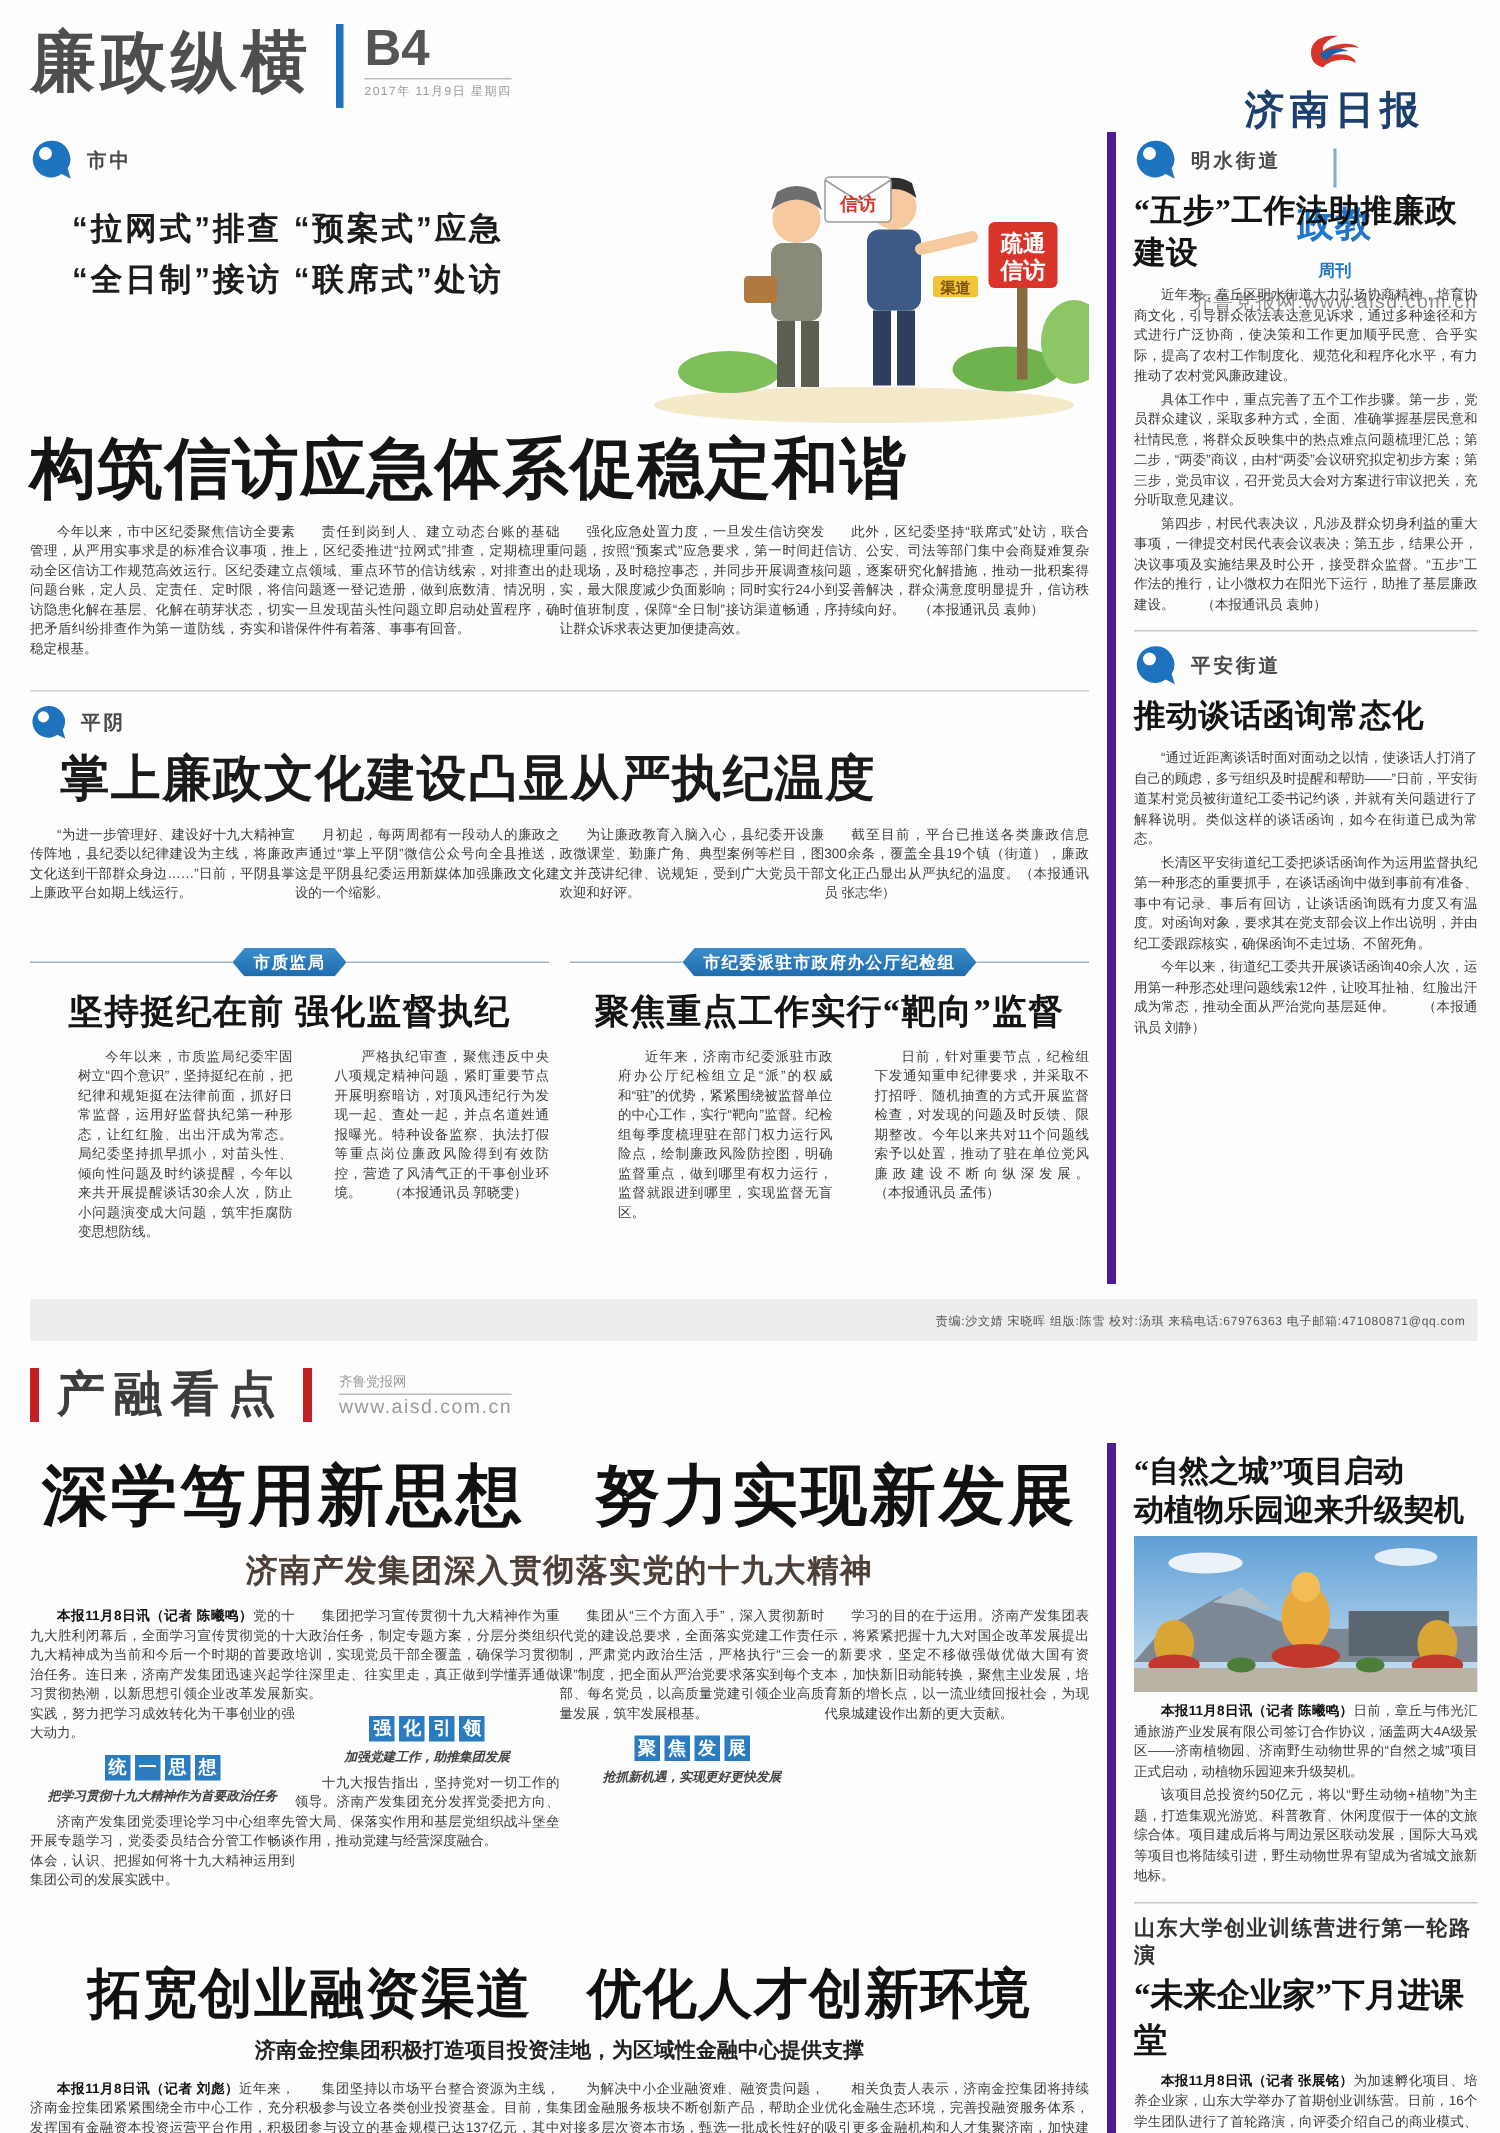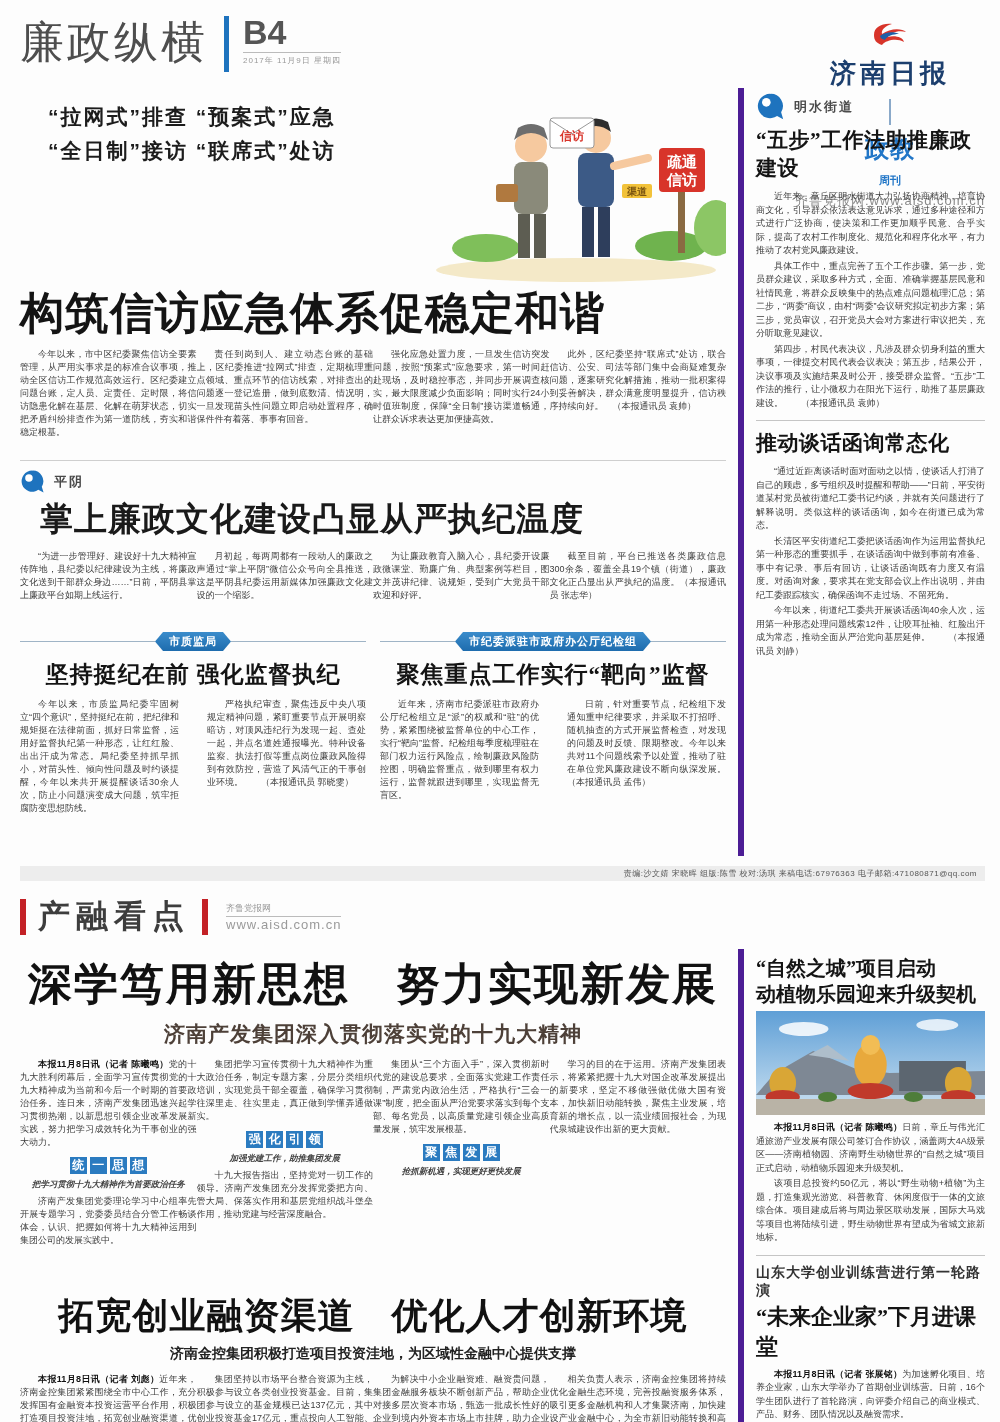--- a/index.html
+++ b/index.html
@@ -3,21 +3,21 @@
 <meta charset="utf-8">
 <style>
   * { margin:0; padding:0; box-sizing:border-box; }
   html,body { background:#9a9a9a; }
   body { font-family:"Liberation Sans","DejaVu Sans",sans-serif; }
   .page { position:relative; width:1000px; height:1422px; background:#fdfdfd; margin:0 auto;
           overflow:hidden; color:#333; }
 
   
   .masthead { display:flex; align-items:flex-start; padding:14px 15px 4px 20px; height:88px; }
-  .mh-title { font-size:44px; font-weight:400; color:#4e4e4e; letter-spacing:3px; line-height:56px;text-align:center; }
+  .mh-title { font-size:44px; font-weight:700; color:#4e4e4e; letter-spacing:3px; line-height:56px;text-align:center; }
   .mh-bar { width:5px; height:56px; background:#1e73be; margin:2px 14px 0 16px; }
   .mh-pageblock { margin-top:0; }
   .mh-pageno { font-size:34px; color:#555; font-weight:600; line-height:36px; }
   .mh-date { font-size:8px; color:#999; border-top:1px solid #bbb; padding-top:2px; margin-top:2px; letter-spacing:1px;}
   .mh-spacer { flex:1; }
   .logo-block { text-align:right; padding-top:8px; }
   .logo-row { display:flex; align-items:center; justify-content:flex-end; gap:8px;flex-direction:column; }
   .logo-icon { width:40px; height:26px; }
   .paper-name { font-family:"Liberation Serif","DejaVu Serif",serif; font-size:26px; font-weight:700; color:#1c3f6e; letter-spacing:4px; }
   .logo-div { width:2px; height:26px; background:#8aa9c9; }
@@ -36,21 +36,21 @@
   .drop-icon.small { width:26px; height:26px; }
   .label-text { font-size:13px; font-weight:700; color:#4a4a4a; letter-spacing:2px; }
 
   
   .top-head-zone { display:flex; }
   .kicker-zone { flex:1; padding:12px 0 0 28px; }
   .kicker { font-size:21px; font-weight:900; color:#1c1c1c; letter-spacing:2px; line-height:34px; white-space:nowrap; }
   .cartoon-box { width:300px; height:198px; flex:0 0 auto; }
   .h1-main { font-size:44px; font-weight:900; color:#141414; letter-spacing:1px; margin:2px 0 10px 0; line-height:50px; }
   .cols4 { display:flex; }
-  .cols2 { display:flex; gap:28px; }
+  .cols2 { display:flex; gap:28px;margin-left:32px; }
   .col { flex:1; font-size:9px; line-height:13px; text-align:justify; color:#3c3c3c; overflow:hidden; }
   .col p { text-indent:18px; }
   .h-a1 { height:104px; }
   .h-py { height:72px; }
   .h-box { height:158px; }
   .h-b1 { height:218px; }
   .h-b2 { height:196px; }
   .rule { border-top:1px solid #cfcfcf; margin:8px 0; }
 
   
@@ -65,21 +65,21 @@
          clip-path:polygon(8px 0,calc(100% - 8px) 0,100% 50%,calc(100% - 8px) 100%,8px 100%,0 50%); letter-spacing:1px; white-space:nowrap;}
   .h3-box { font-family:"Liberation Serif","DejaVu Serif",serif; font-size:23px; font-weight:900; color:#141414; text-align:center; margin:8px 0; letter-spacing:1px; }
 
   
   .h3-rail { font-family:"Liberation Serif","DejaVu Serif",serif; font-size:21px; font-weight:900; color:#141414; margin:4px 0 8px 0; letter-spacing:0.5px; }
   .rail-body { font-size:9px; line-height:13.5px; text-align:justify; color:#3c3c3c; }
   .rail-body p { text-indent:18px; margin-bottom:2px; }
   .rail-sep { border-top:1px solid #c5c5c5; margin:10px 0 8px 0; }
 
   
-  .credit-bar { background:#ededed; height:15px; margin:10px 15px 0 20px; display:flex; align-items:center; justify-content:flex-end; }
+  .credit-bar { background:#ededed; height:28px; margin:10px 15px 0 20px; display:flex; align-items:center; justify-content:flex-end; }
   .credit-text { font-size:8px; color:#555; padding-right:8px; letter-spacing:0.5px; }
 
   
   .chanrong-row { display:flex; align-items:center; gap:12px; padding:14px 15px 10px 20px; }
   .red-bar { width:6px; height:36px; background:#c32126; }
   .chanrong-title { font-size:32px; font-weight:900; color:#3d3d3d; letter-spacing:6px; }
   .cr-site { margin-left:6px; }
   .cr-site-top { font-size:9px; color:#999; border-bottom:1px solid #bbb; padding-bottom:1px; }
   .cr-site-bottom { font-size:13px; color:#9a9a9a; letter-spacing:1px; }
 
@@ -125,20 +125,27 @@
       </div>
       <div class="site-line">齐鲁党报网:www.aisd.com.cn</div>
     </div>
   </div>
 
   <div class="band">
     <div class="main-col">
 
       <div class="top-head-zone">
         <div style="flex:1">
+          <div class="label-row">
+            <svg class="drop-icon" viewBox="0 0 32 32">
+              <path d="M15 2a13 13 0 1 0 7.5 23.6L29 29l-2.2-7.3A13 13 0 0 0 15 2z" fill="#1e73be"></path>
+              <circle cx="11" cy="11" r="4.6" fill="#fff"></circle>
+            </svg>
+            <span class="label-text">市中</span>
+          </div>
           <div class="kicker-zone">
             <div class="kicker">“拉网式”排查 “预案式”应急</div>
             <div class="kicker">“全日制”接访 “联席式”处访</div>
           </div>
         </div>
         <svg class="cartoon-box" viewBox="0 0 300 198">
           <ellipse cx="150" cy="182" rx="140" ry="12" fill="#f4e9c8"></ellipse>
           <ellipse cx="60" cy="160" rx="34" ry="14" fill="#7fbf5a"></ellipse>
           <ellipse cx="245" cy="158" rx="36" ry="15" fill="#6fb34e"></ellipse>
           <ellipse cx="290" cy="140" rx="22" ry="28" fill="#8cc665"></ellipse>
@@ -255,20 +262,27 @@
       </div>
       <div class="h3-rail">“五步”工作法助推廉政建设</div>
       <div class="rail-body">
         <p>近年来，章丘区明水街道大力弘扬协商精神，培育协商文化，引导群众依法表达意见诉求，通过多种途径和方式进行广泛协商，使决策和工作更加顺乎民意、合乎实际，提高了农村工作制度化、规范化和程序化水平，有力推动了农村党风廉政建设。</p>
         <p>具体工作中，重点完善了五个工作步骤。第一步，党员群众建议，采取多种方式，全面、准确掌握基层民意和社情民意，将群众反映集中的热点难点问题梳理汇总；第二步，“两委”商议，由村“两委”会议研究拟定初步方案；第三步，党员审议，召开党员大会对方案进行审议把关，充分听取意见建议。</p>
         <p>第四步，村民代表决议，凡涉及群众切身利益的重大事项，一律提交村民代表会议表决；第五步，结果公开，决议事项及实施结果及时公开，接受群众监督。“五步”工作法的推行，让小微权力在阳光下运行，助推了基层廉政建设。　　（本报通讯员 袁帅）</p>
       </div>
 
       <div class="rail-sep"></div>
 
+      <div class="label-row">
+        <svg class="drop-icon" viewBox="0 0 32 32">
+          <path d="M15 2a13 13 0 1 0 7.5 23.6L29 29l-2.2-7.3A13 13 0 0 0 15 2z" fill="#1e73be"></path>
+          <circle cx="11" cy="11" r="4.6" fill="#fff"></circle>
+        </svg>
+        <span class="label-text">平安街道</span>
+      </div>
       <div class="h3-rail">推动谈话函询常态化</div>
       <div class="rail-body">
         <p>“通过近距离谈话时面对面动之以情，使谈话人打消了自己的顾虑，多亏组织及时提醒和帮助——”日前，平安街道某村党员被街道纪工委书记约谈，并就有关问题进行了解释说明。类似这样的谈话函询，如今在街道已成为常态。</p>
         <p>长清区平安街道纪工委把谈话函询作为运用监督执纪第一种形态的重要抓手，在谈话函询中做到事前有准备、事中有记录、事后有回访，让谈话函询既有力度又有温度。对函询对象，要求其在党支部会议上作出说明，并由纪工委跟踪核实，确保函询不走过场、不留死角。</p>
         <p>今年以来，街道纪工委共开展谈话函询40余人次，运用第一种形态处理问题线索12件，让咬耳扯袖、红脸出汗成为常态，推动全面从严治党向基层延伸。　　（本报通讯员 刘静）</p>
       </div>
     </div>
   </div>
 
   <div class="credit-bar">

